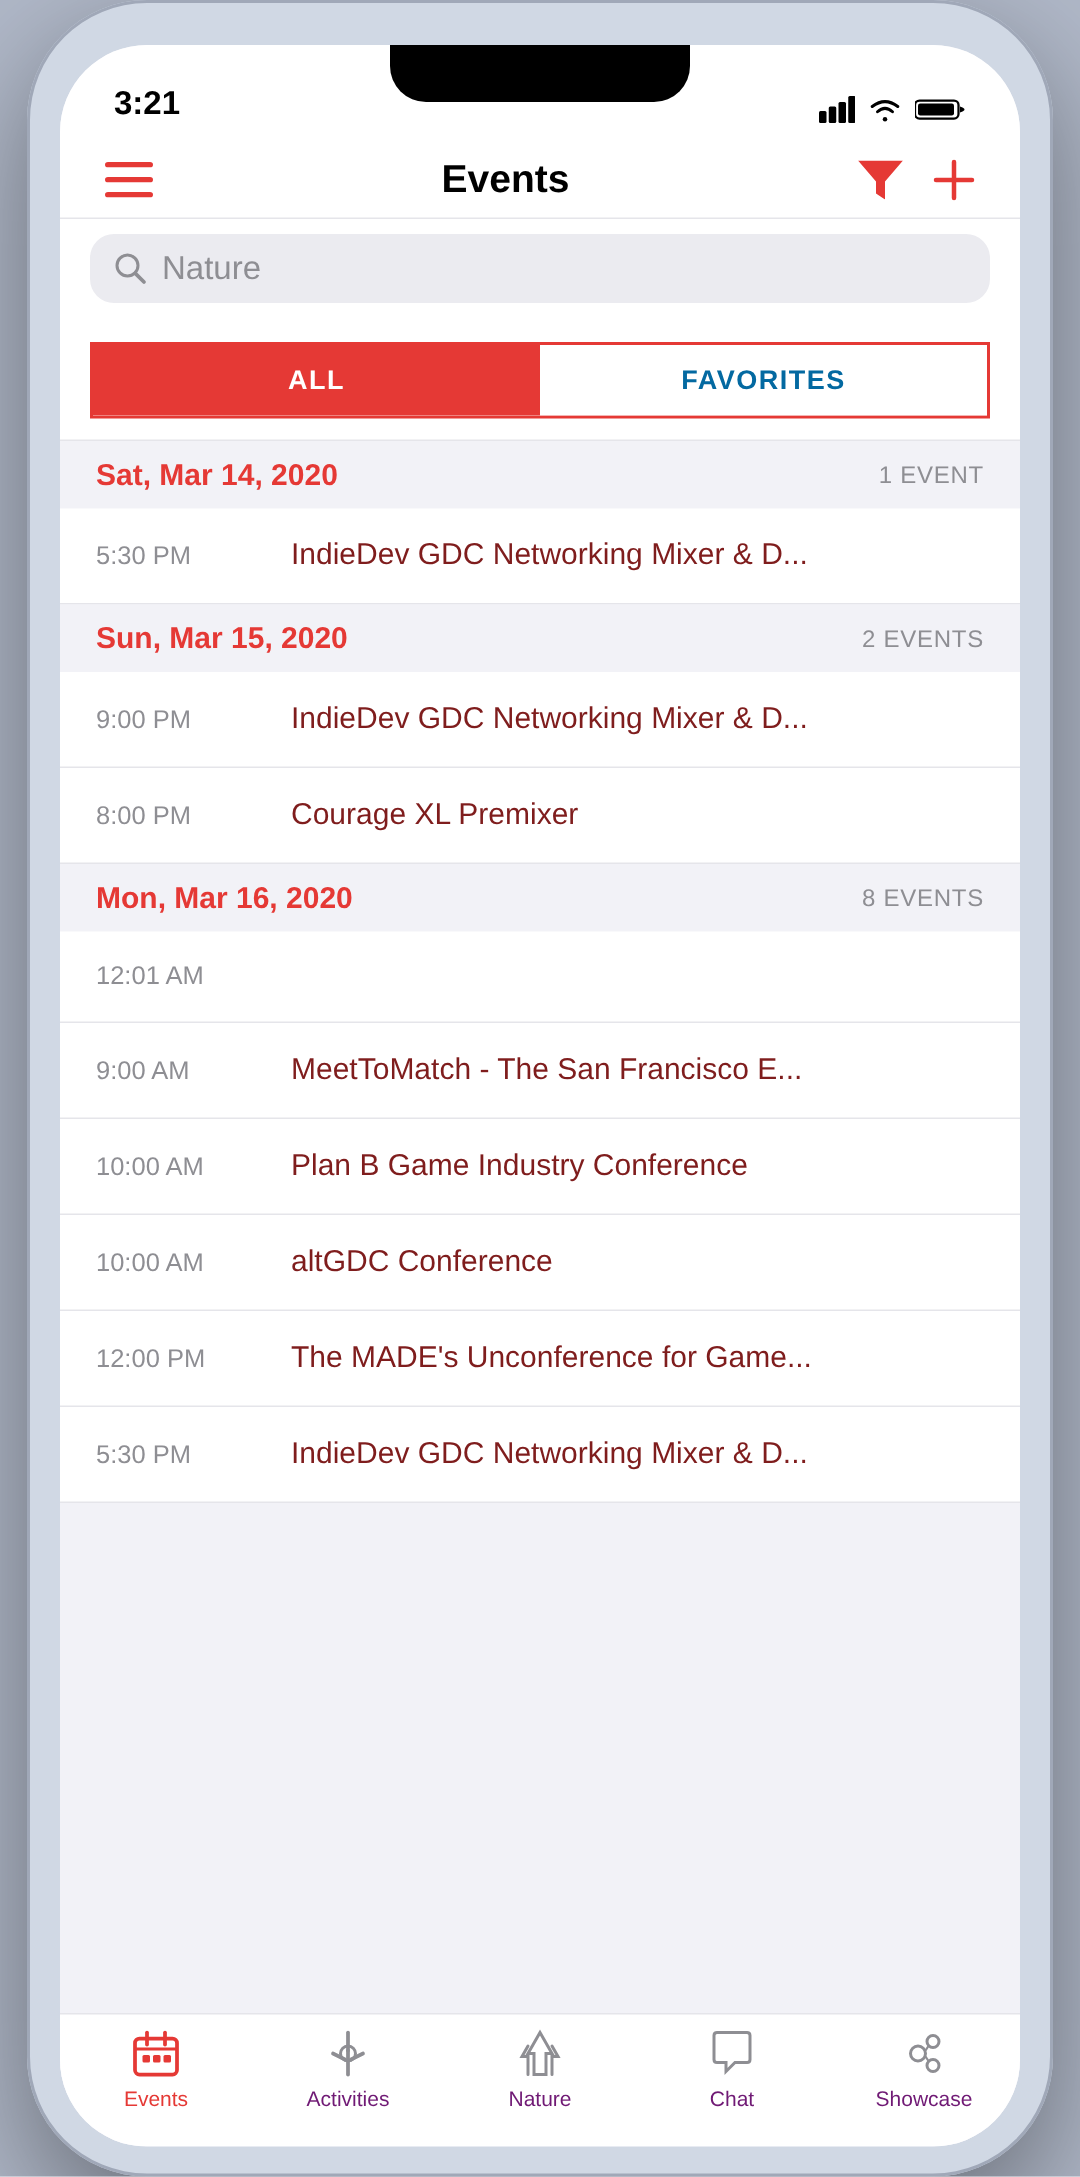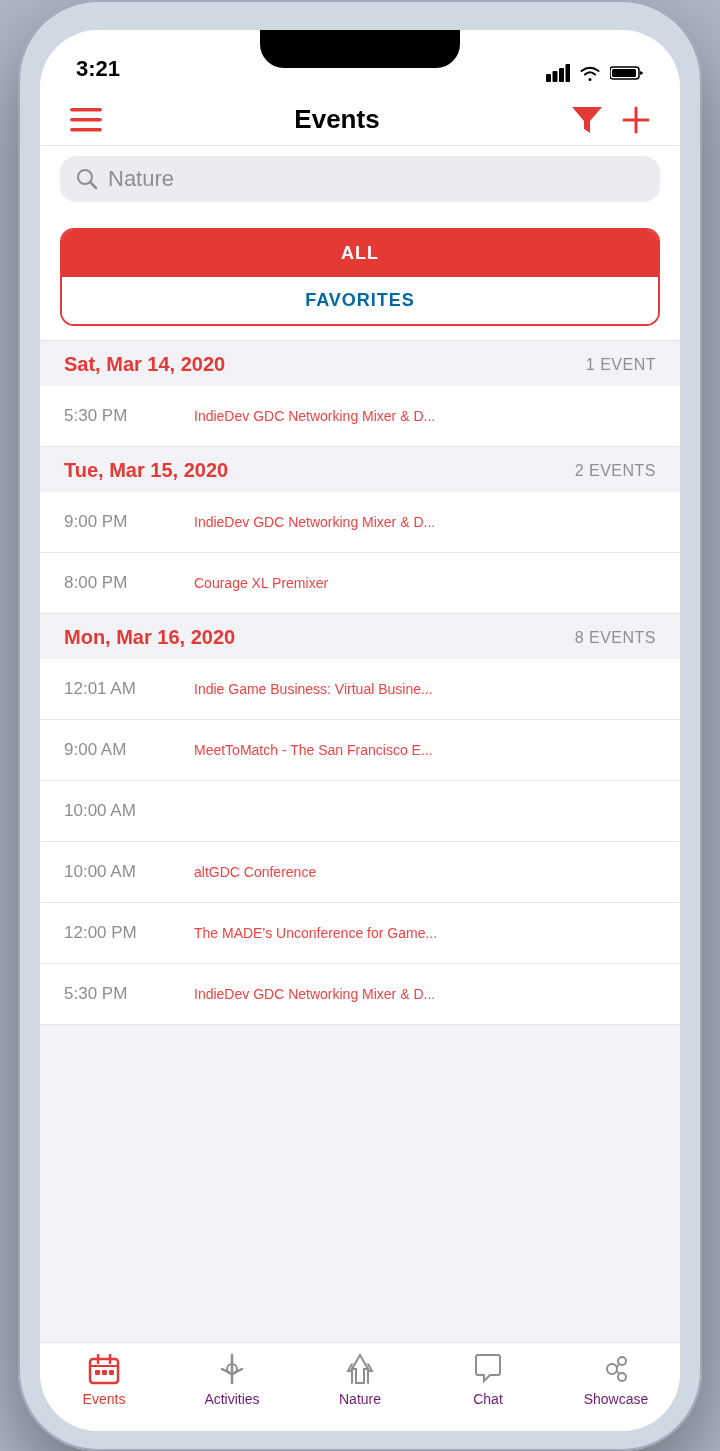--- a/index.html
+++ b/index.html
@@ -109,23 +109,22 @@
     }
     
     .toggle-wrap {
       background: #fff;
       padding: 12px 20px 14px;
       border-bottom: 1px solid #e5e5ea;
     }
     .toggle-buttons {
       display: flex;
       border: 2px solid #e53935;
-      border-radius: 14px;
+      border-radius: 0;
       overflow: hidden;
-      flex-direction: column;
     }
     .toggle-btn {
       flex: 1;
       padding: 13px;
       text-align: center;
       font-size: 18px;
       font-weight: 700;
       letter-spacing: 1px;
       cursor: pointer;
     }
@@ -169,22 +168,22 @@
       align-items: center;
       gap: 35px;
     }
     .event-time {
       font-size: 17px;
       color: #8e8e93;
       min-width: 95px;
       font-weight: 400;
     }
     .event-title {
-      font-size: 14px;
-      color: #ef4444;
+      font-size: 20px;
+      color: #7f1d1d;
       font-weight: 400;
     }
     
     .bottom-nav {
       background: #fff;
       border-top: 1px solid #e5e5ea;
       padding: 8px 0 24px;
       display: flex;
       justify-content: space-around;
       align-items: flex-start;
@@ -287,45 +286,45 @@
       <div class="event-list" id="event-list-container">
       <div class="date-header">
     <span class="date-label">Sat, Mar 14, 2020</span>
     <span class="event-count">1 EVENT</span>
   </div>
           <div class="event-item">
       <span class="event-time">5:30 PM</span>
       <span class="event-title">IndieDev GDC Networking Mixer &amp; D...</span>
     </div>
           <div class="date-header">
-    <span class="date-label">Tue, Mar 15, 2020</span>
+    <span class="date-label">Sun, Mar 15, 2020</span>
     <span class="event-count">2 EVENTS</span>
   </div>
           <div class="event-item">
       <span class="event-time">9:00 PM</span>
       <span class="event-title">IndieDev GDC Networking Mixer &amp; D...</span>
     </div>
           <div class="event-item">
       <span class="event-time">8:00 PM</span>
       <span class="event-title">Courage XL Premixer</span>
     </div>
           <div class="date-header">
     <span class="date-label">Mon, Mar 16, 2020</span>
     <span class="event-count">8 EVENTS</span>
   </div>
           <div class="event-item">
       <span class="event-time">12:01 AM</span>
-      <span class="event-title">Indie Game Business: Virtual Busine...</span>
     </div>
           <div class="event-item">
       <span class="event-time">9:00 AM</span>
       <span class="event-title">MeetToMatch - The San Francisco E...</span>
     </div>
           <div class="event-item">
       <span class="event-time">10:00 AM</span>
+      <span class="event-title">Plan B Game Industry Conference</span>
     </div>
           <div class="event-item">
       <span class="event-time">10:00 AM</span>
       <span class="event-title">altGDC Conference</span>
     </div>
           <div class="event-item">
       <span class="event-time">12:00 PM</span>
       <span class="event-title">The MADE's Unconference for Game...</span>
     </div>
           <div class="event-item">

